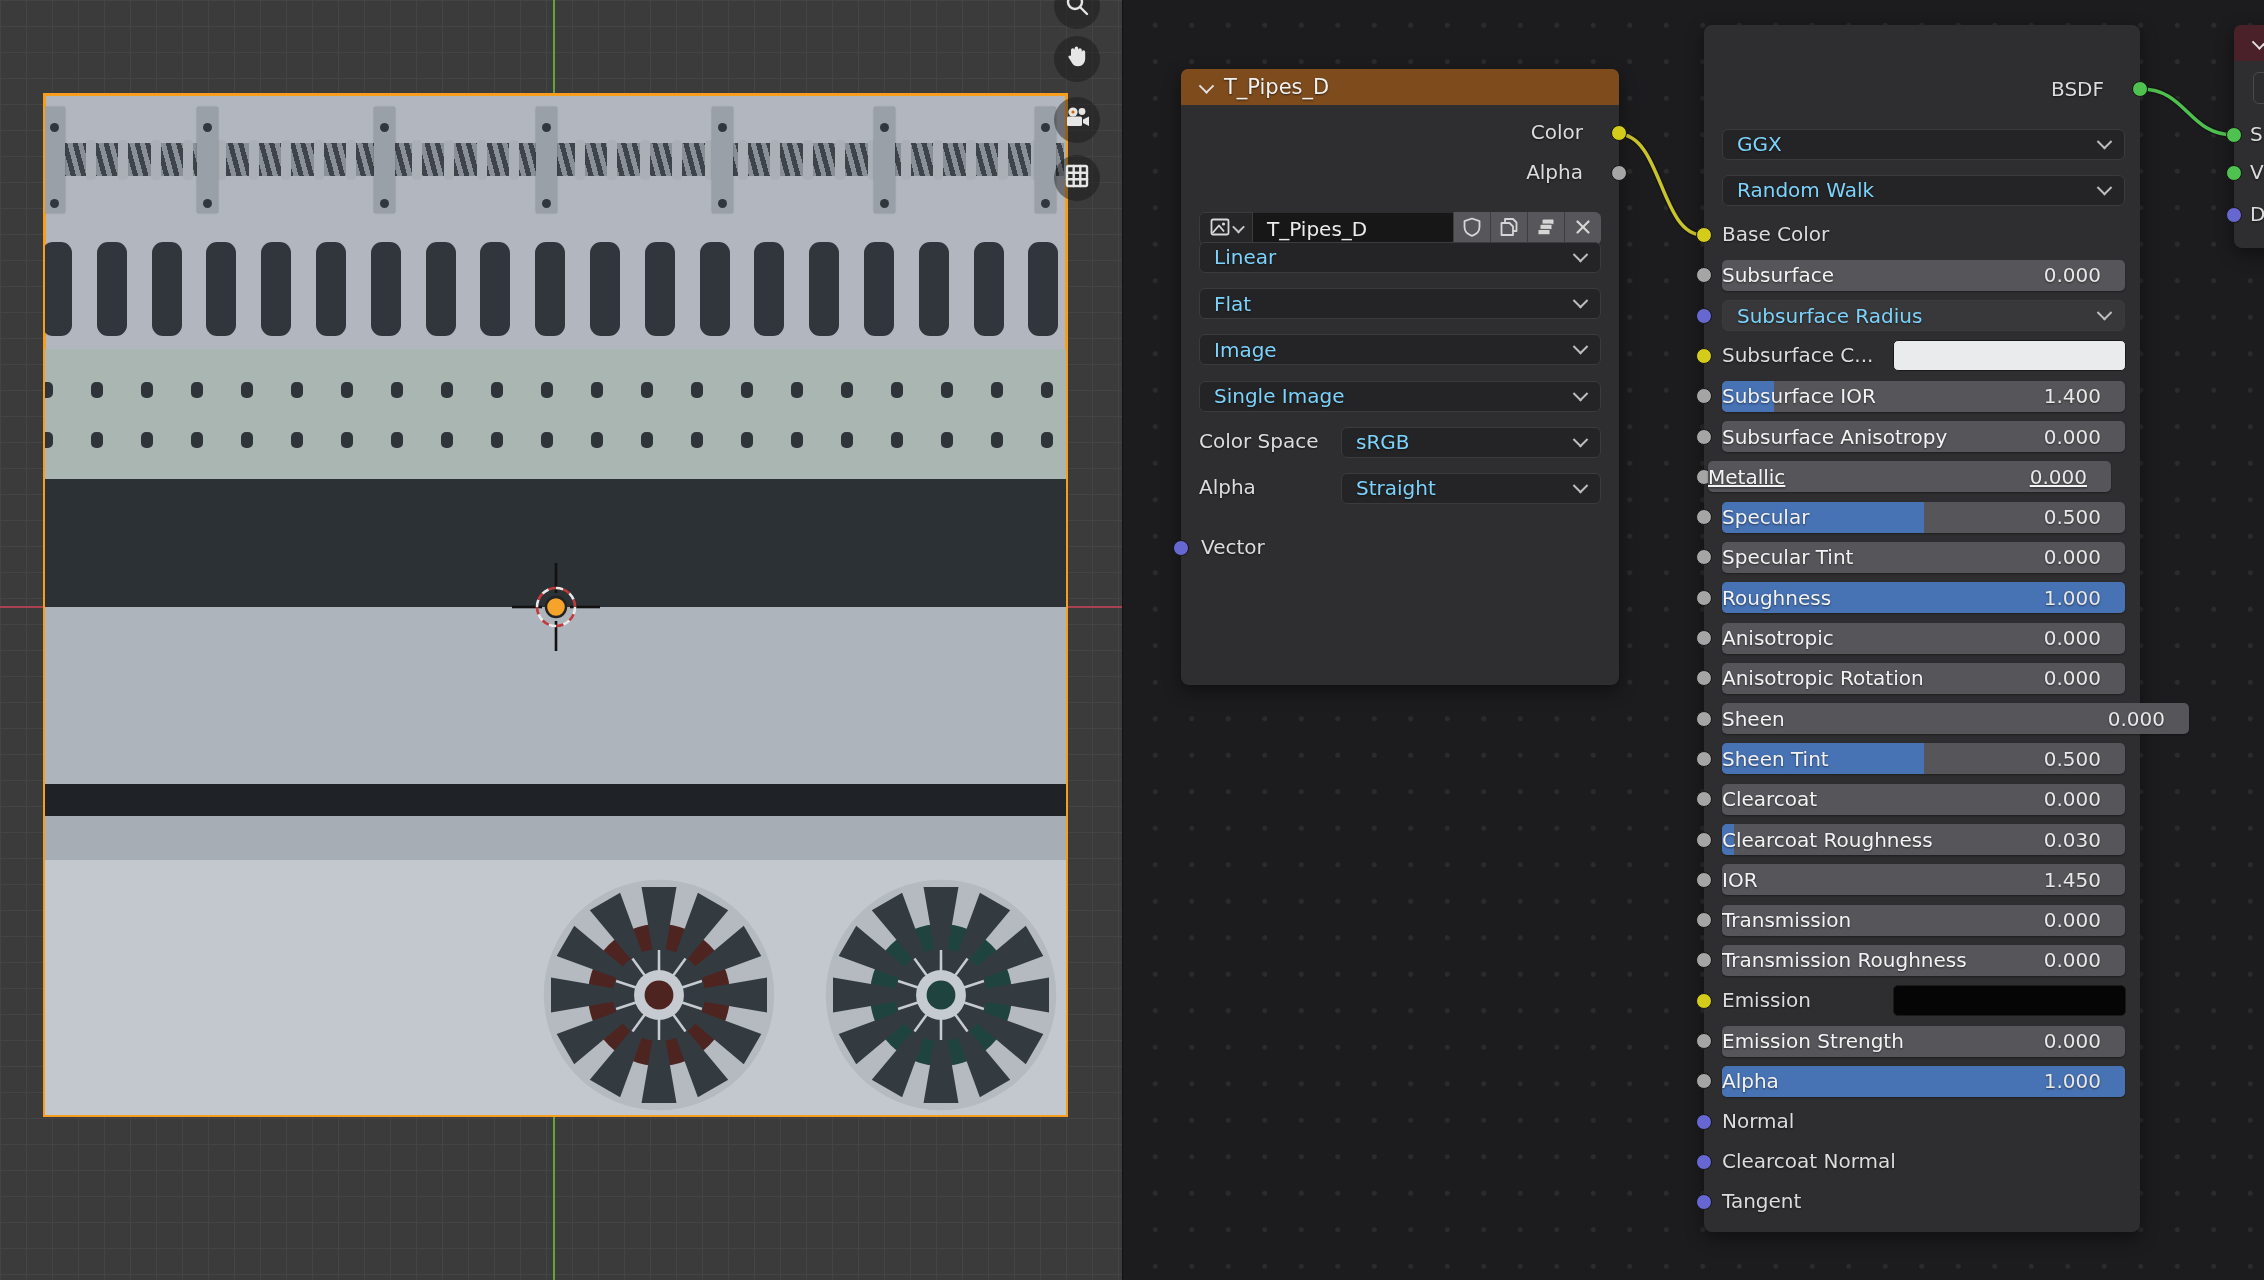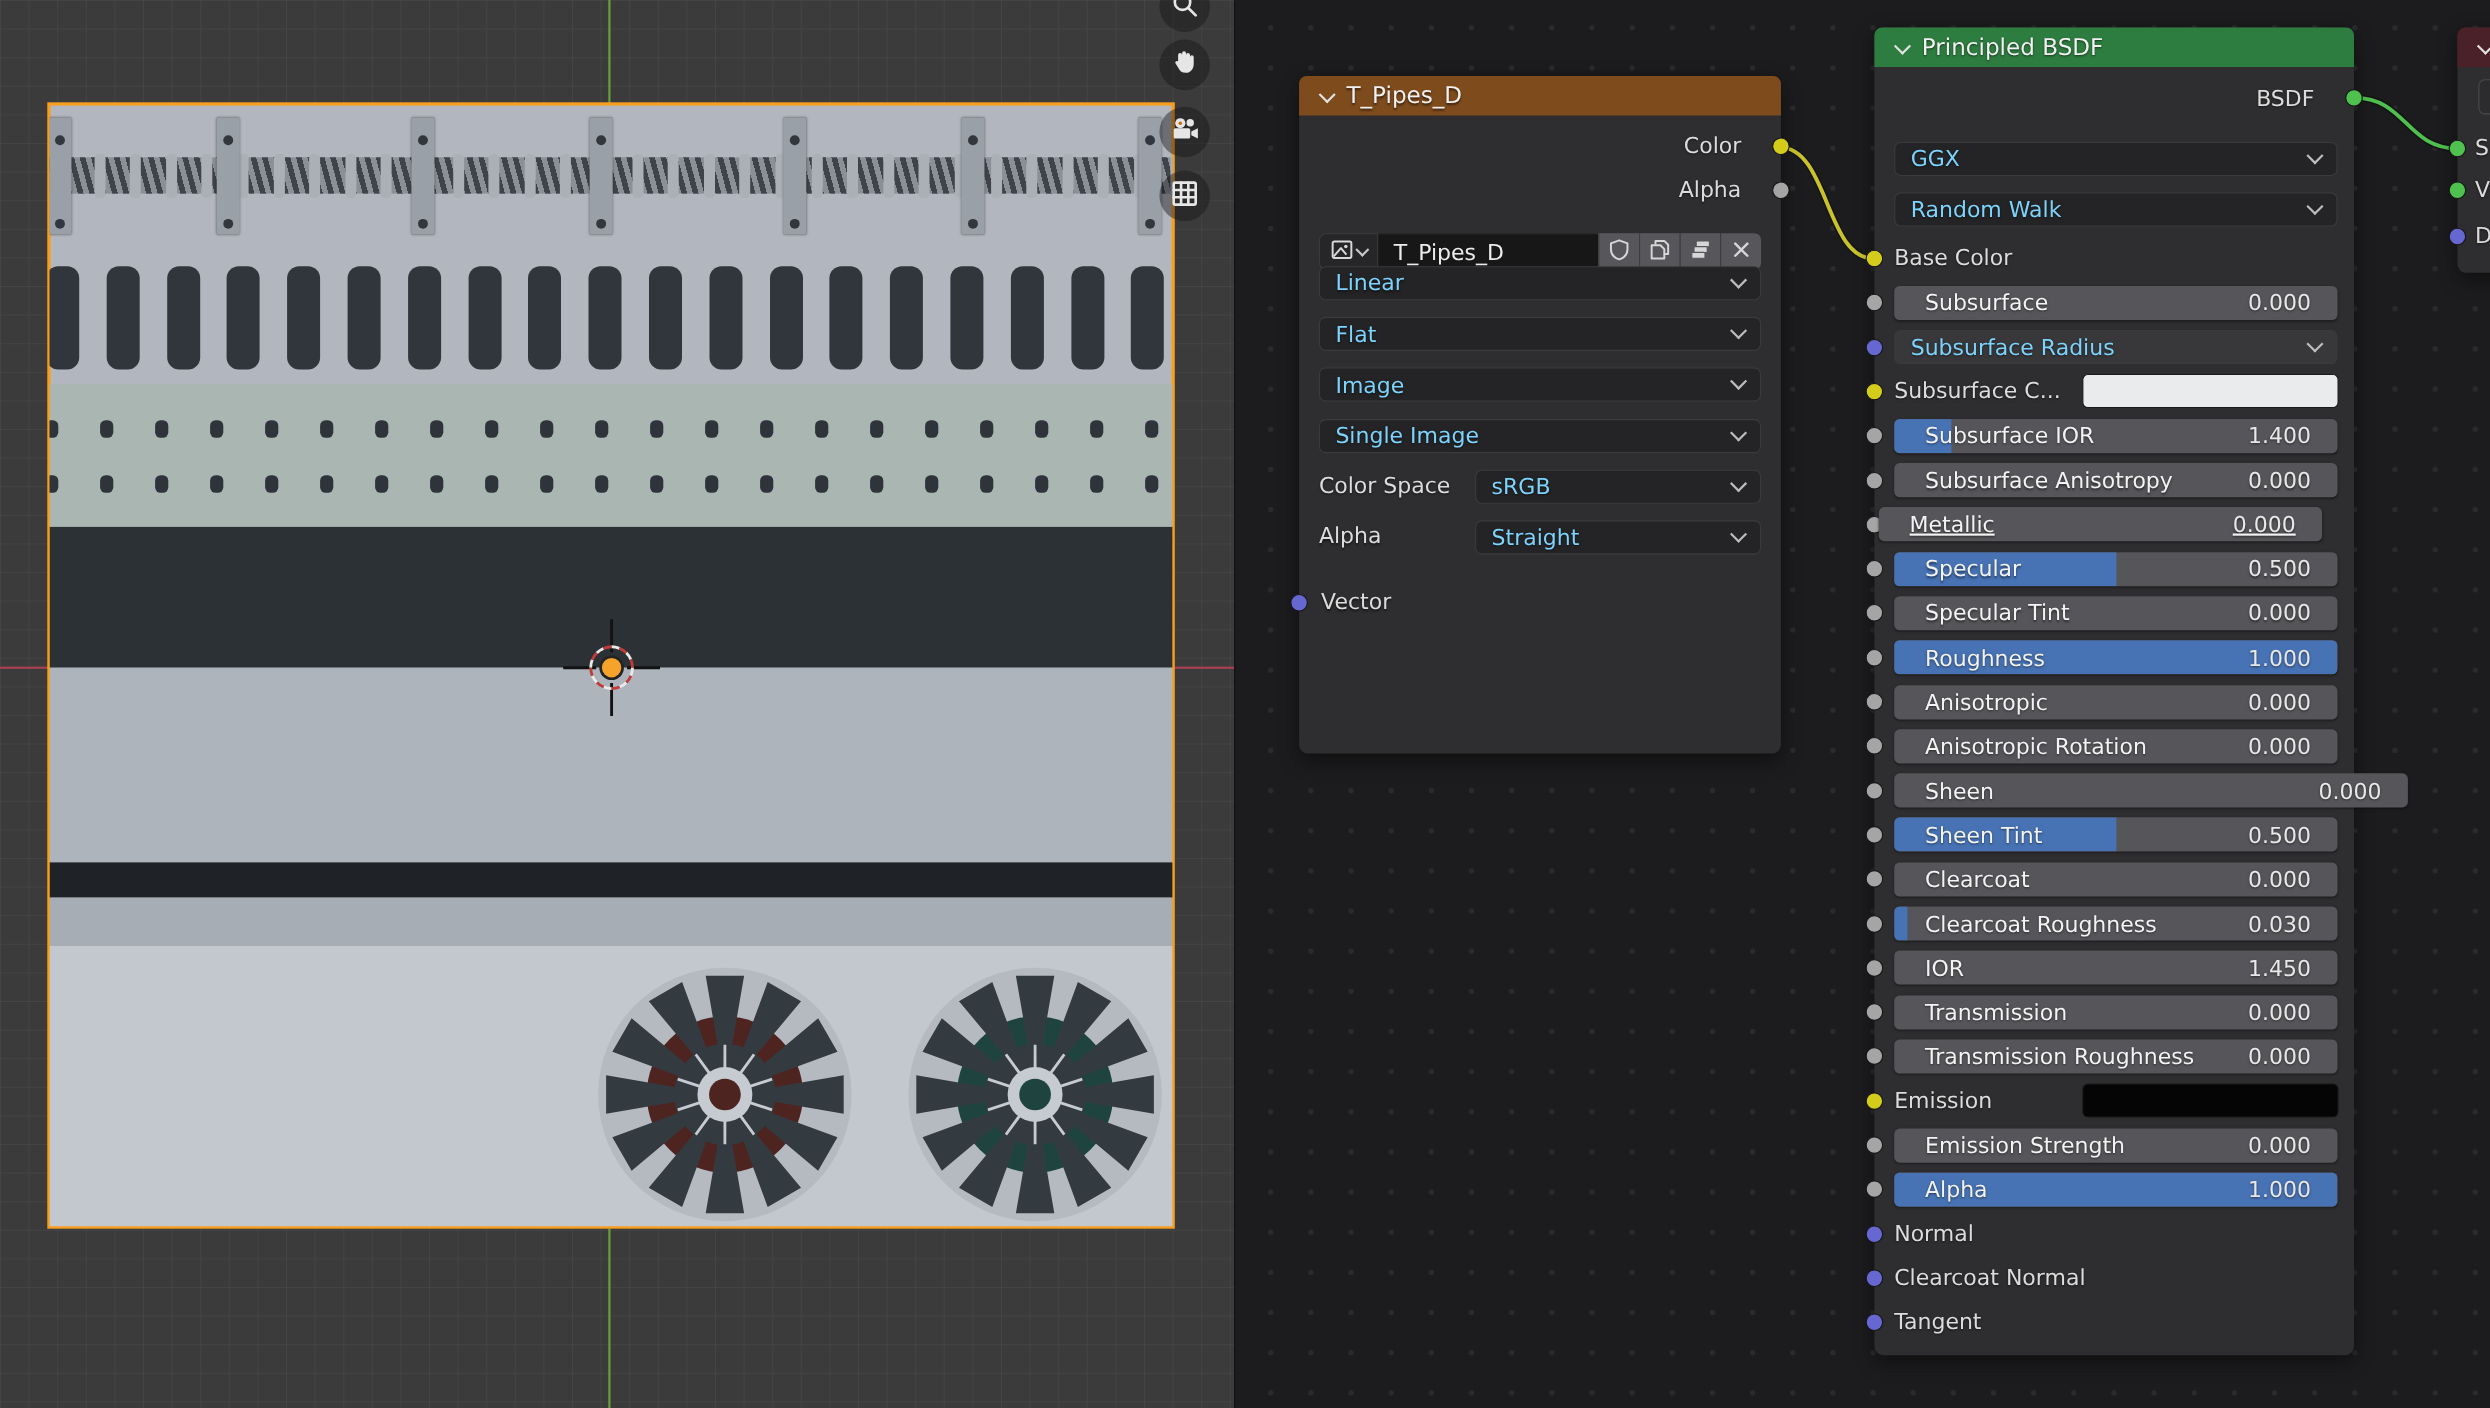--- a/index.html
+++ b/index.html
@@ -68,21 +68,21 @@
   .r{text-align:right;}
   
   .dd{position:absolute;height:31px;border-radius:6px;background:#242426;border:1px solid #3b3b3d;
     box-sizing:border-box;display:flex;align-items:center;color:#7dd3fc;font-size:20px;
     padding:0 14px;text-shadow:0 1px 2px rgba(0,0,0,.5);}
   .dd .chev{margin-left:auto;border-color:#bdbdbd;transform:rotate(45deg) translate(-2px,-2px);}
   .slider{position:absolute;height:31px;border-radius:5px;background:var(--c-widget_slider);
     overflow:hidden;display:flex;align-items:center;font-size:20px;color:#f3f3f3;
     box-shadow:0 1px 2px rgba(0,0,0,.35);}
   .slider .fill{position:absolute;left:0;top:0;bottom:0;background:var(--c-widget_fill_blue);}
-  .slider .lab{position:relative;margin-left:28px;text-shadow:0 1px 2px rgba(0,0,0,.5);}
+  .slider .lab{position:relative;text-shadow:0 1px 2px rgba(0,0,0,.5);}
   .slider .val{position:relative;margin-left:auto;margin-right:24px;color:#e8e8e8;
     text-shadow:0 1px 2px rgba(0,0,0,.5);}
   .swatch{position:absolute;height:31px;border-radius:5px;box-sizing:border-box;}
   .vdd{background:#38383a;}
   
   #tex-node{left:1180px;top:69px;width:438px;height:504px;}
   #tex-head{background:var(--c-header_image_node);}
   #bsdf-node{left:1703px;top:25px;width:436px;height:1207px;}
   #bsdf-head{background:var(--c-header_bsdf_node);}
   #out-node{left:2233px;top:25px;width:60px;height:223px;}
@@ -411,24 +411,20 @@
             <span class="chev"></span>
           </div>
         </div>
       <div id="tex-inputs">
           <div class="socket sock-vector" style="left: -8px; top: 471px;"></div>
           <div class="rowlabel" style="left: 20px; top: 466px;">Vector</div>
         </div>
     </div>
 
     <div class="node" id="bsdf-node" style="left:581px;top:25px;width:436px;height:1207px;">
-      <div class="nhead" id="bsdf-head">
-        <span class="chev"></span>
-        <span>Principled BSDF</span>
-      </div>
       <div class="rowlabel r" style="right:36px;top:52px;">BSDF</div>
       <div class="socket sock-shader" style="right:-8px;top:56px;"></div>
       <div id="bsdf-dropdowns">
           <div class="dd" style="left: 18px; top: 103.5px; width: 403px;">
             <span>GGX</span>
             <span class="chev"></span>
           </div>
           <div class="dd" style="left: 18px; top: 149.5px; width: 403px;">
             <span>Random Walk</span>
             <span class="chev"></span>

